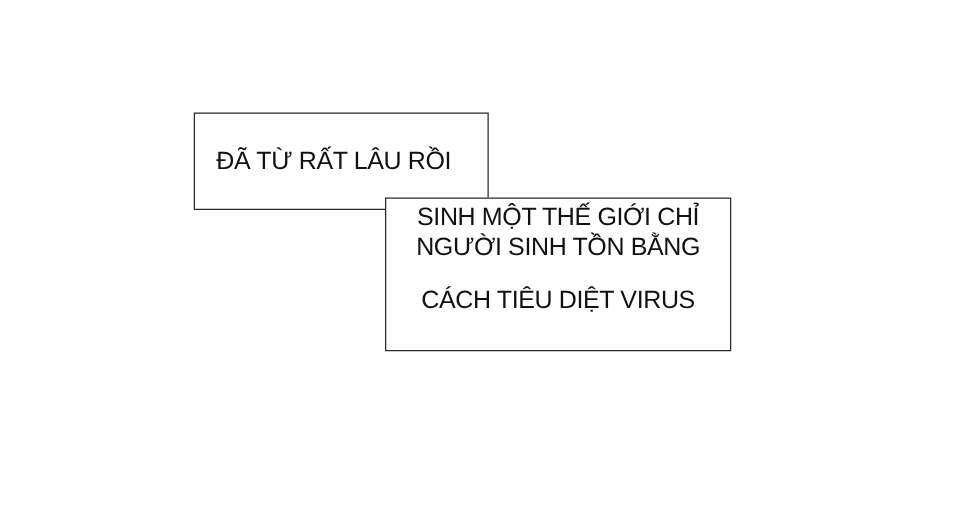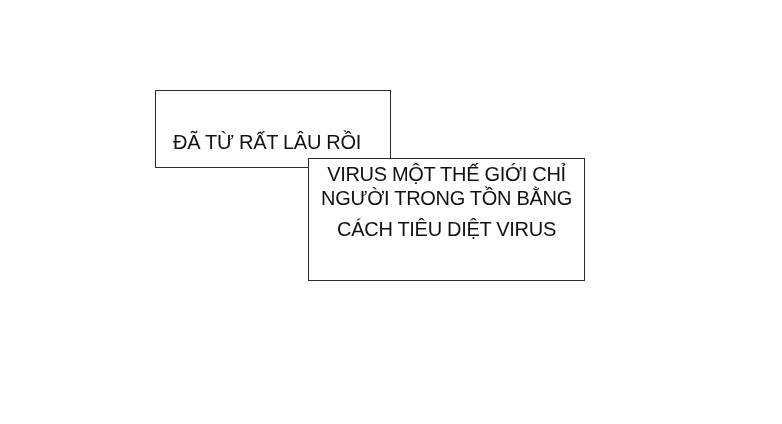--- a/index.html
+++ b/index.html
@@ -16,46 +16,46 @@
       background: #ffffff;
       border: 1.5px solid #2a2a2a;
       box-sizing: border-box;
     }
     #box1 {
       left: 155px; top: 90px; width: 236px; height: 78px;
       z-index: 1;
     }
     #box1 .txt {
       position: absolute;
-      left: 17px; top: 40px;
+      left: 17px; top: 27px;
       font-size: 20px;
       letter-spacing: -0.3px;
       white-space: nowrap;
     }
     #box2 {
       left: 308px; top: 158px; width: 277px; height: 123px;
       z-index: 2;
     }
     #box2 .lines {
       position: absolute;
       left: 0; right: 0; top: 3px;
       text-align: center;
       font-size: 20px;
       line-height: 24px;
       letter-spacing: -0.3px;
     }
     #box2 .line { display: block; white-space: nowrap; }
-    #box2 .line.last { margin-top: 7px; }
+    #box2 .line.last { margin-top: 18px; }
   </style>
 </head>
 <body>
 
 <div id="box1" class="box">
   <span class="txt">ĐÃ TỪ RẤT LÂU RỒI</span>
 </div>
 
 <div id="box2" class="box">
   <div class="lines">
-    <span class="line">VIRUS MỘT THẾ GIỚI CHỈ</span>
-    <span class="line">NGƯỜI TRONG TỒN BẰNG</span>
+    <span class="line">SINH MỘT THẾ GIỚI CHỈ</span>
+    <span class="line">NGƯỜI SINH TỒN BẰNG</span>
     <span class="line last">CÁCH TIÊU DIỆT VIRUS</span>
   </div>
 </div>
 
 </body></html>

